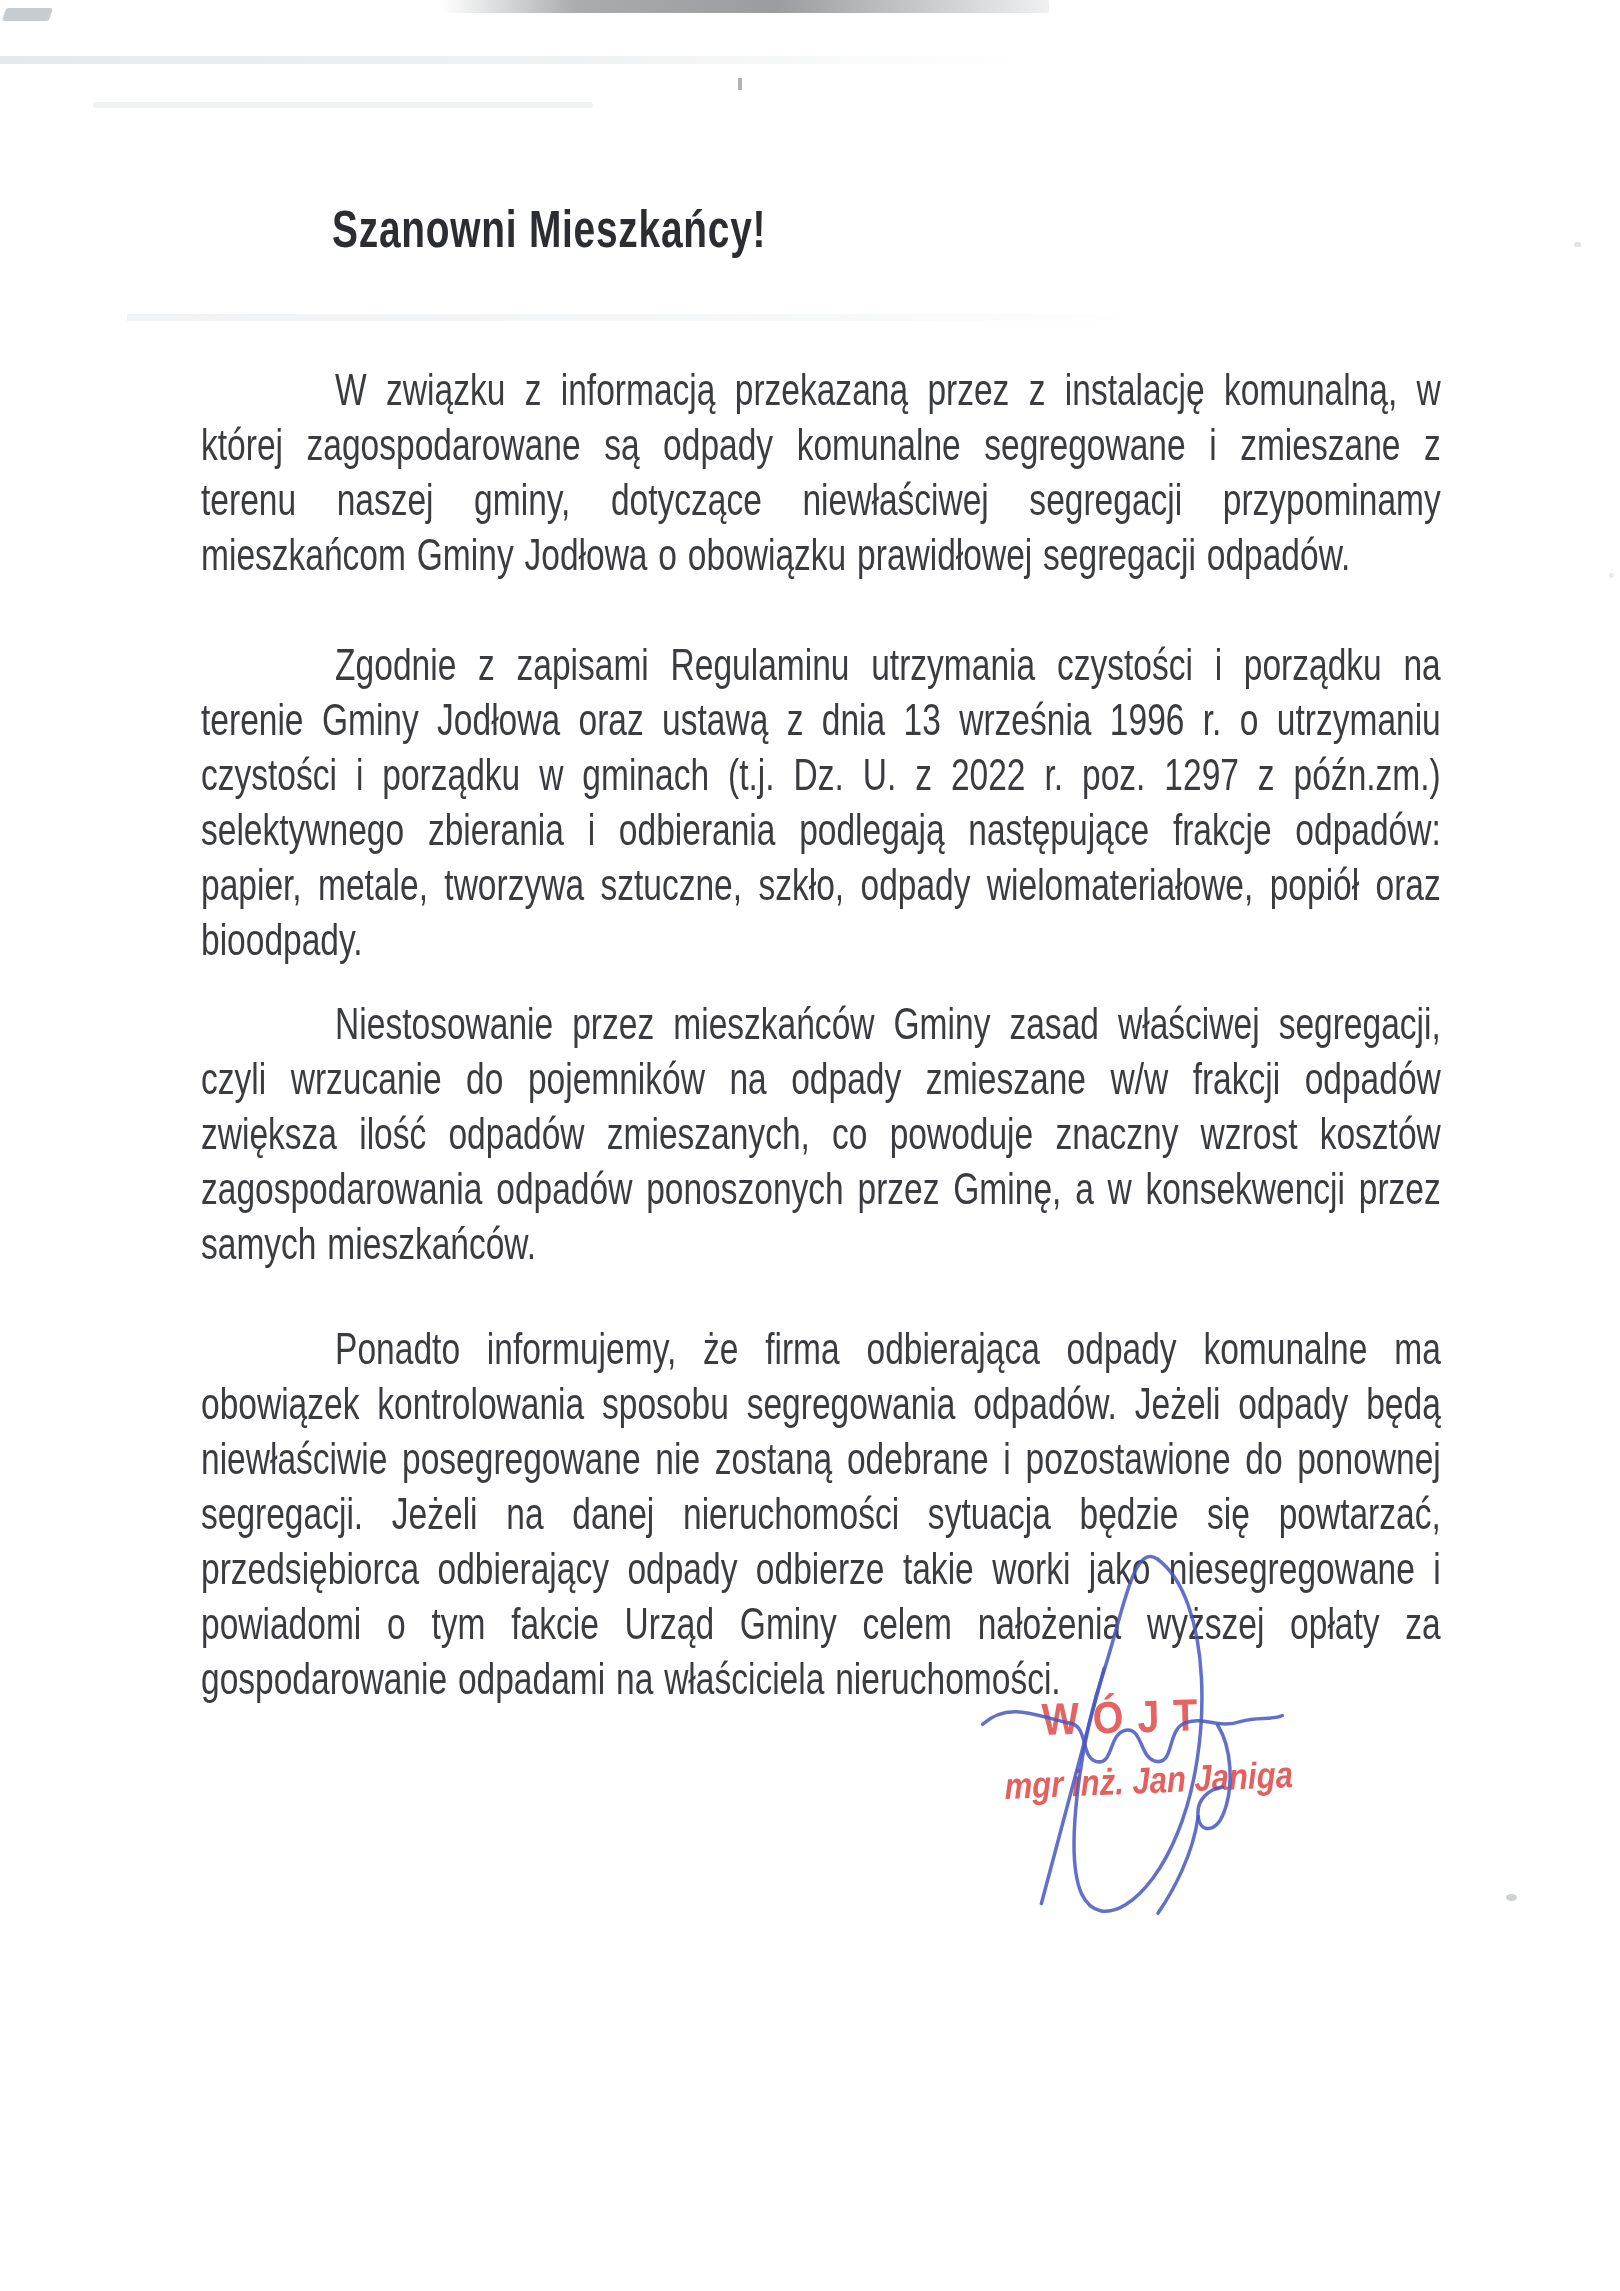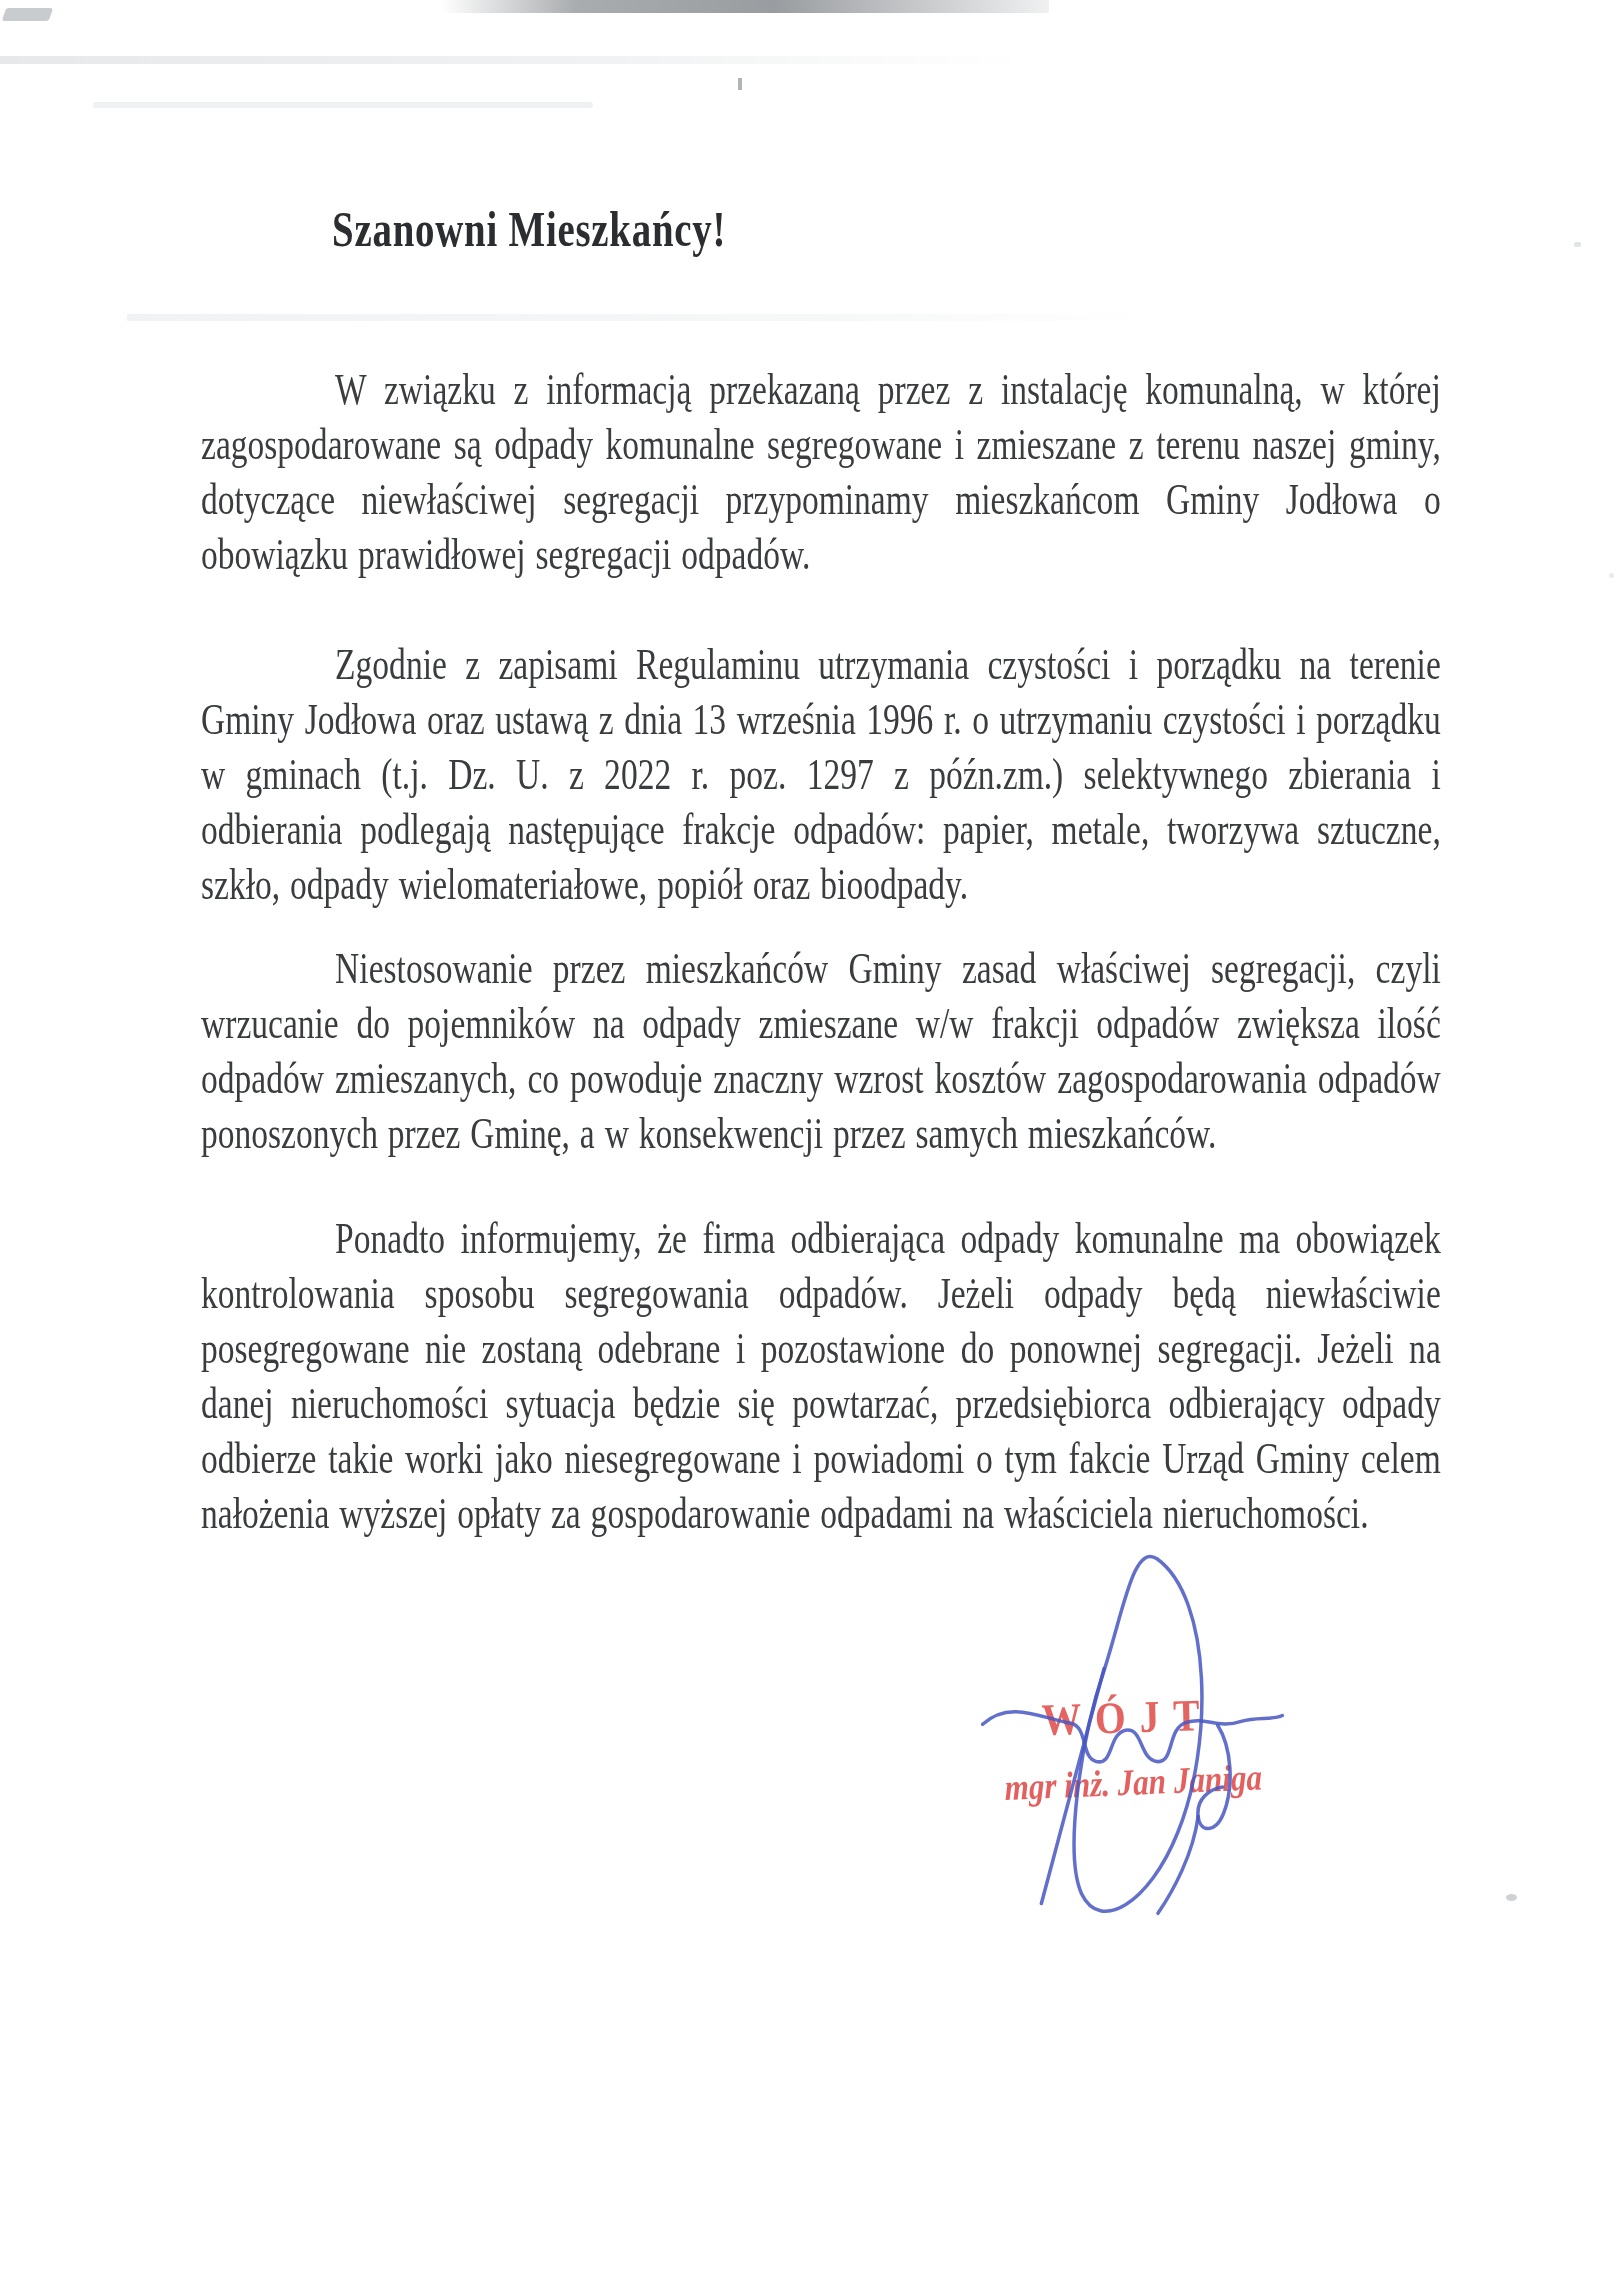--- a/index.html
+++ b/index.html
@@ -7,21 +7,21 @@
     --stamp-red:#e14f4d;
     --pen-blue:#4857c2;
     --paper:#ffffff;
   }
   html,body{margin:0;padding:0;background:#ffffff;}
   .page{
     position:relative;
     width:1620px;height:2292px;
     background:var(--paper);
     overflow:hidden;
-    font-family:Liberation Serif, serif;
+    font-family:Liberation Sans, sans-serif;
   }
   
   .text-col{
     position:absolute;left:201px;top:0;
     width:1627px;
     transform:scaleX(0.762);
     transform-origin:0 0;
     color:var(--ink);
   }
   .heading{

